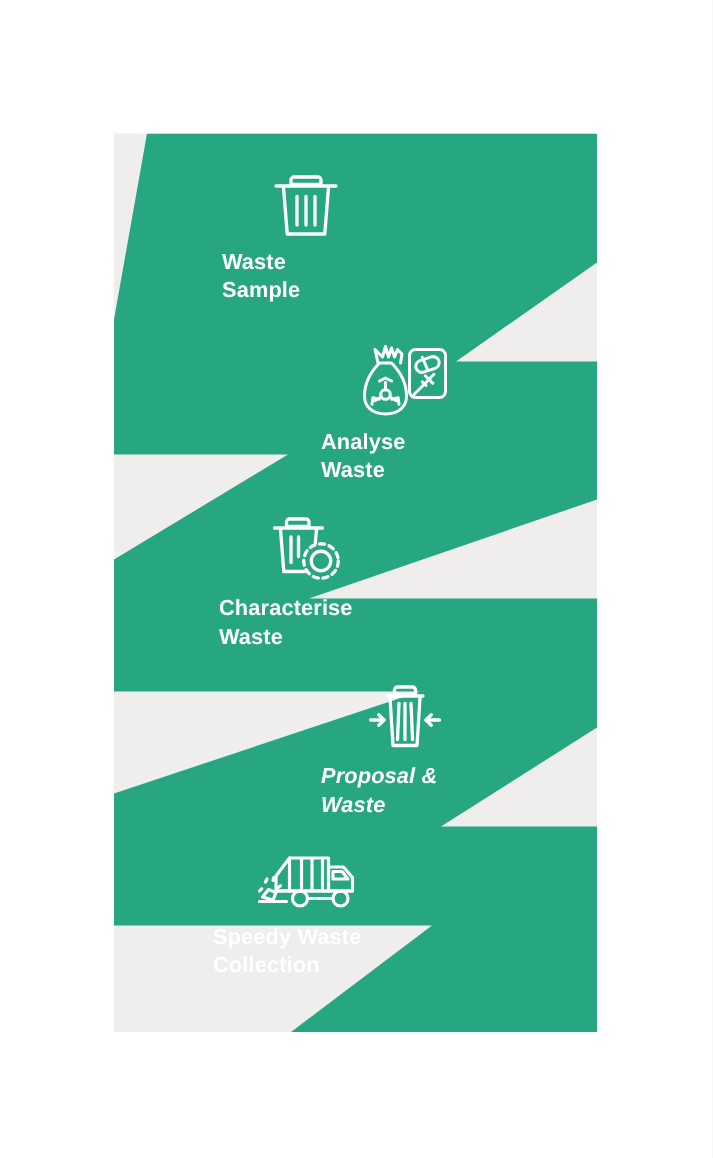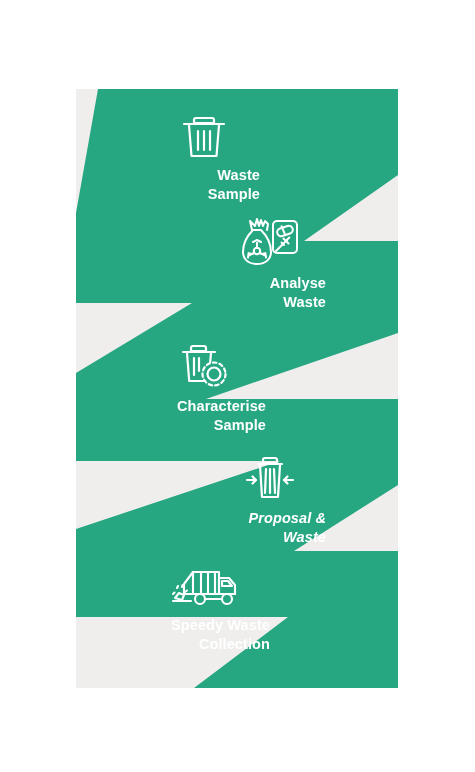--- a/index.html
+++ b/index.html
@@ -18,35 +18,35 @@
     position:absolute;
     left:76px;top:89px;
     width:322px;height:599px;
     background:#efeeec;
   }
 
   
   .ribbon{position:absolute;left:76px;top:89px;width:322px;height:599px;}
 
   
-  .step{position:absolute;text-align:right;color:#ffffff;}
+  .step{position:absolute;text-align:left;color:#ffffff;}
   .step .ico{display:block;margin:0 auto;}
   .step .lbl{
     display:block;
     font-size:14.5px;
     font-weight:bold;
     line-height:1.28;
     letter-spacing:.1px;
     margin-top:6px;
     text-shadow:none;
     white-space:pre-line;
   }
 
   .step-1{left:148px;top:112px;width:112px;}
-  .step-2{left:214px;top:216px;width:112px;}
+  .step-2{left:214px;top:228px;width:112px;}
   .step-3{left:146px;top:341px;width:120px;}
   .step-4{left:214px;top:455px;width:112px;font-style:italic;}
   .step-5{left:142px;top:566px;width:128px;}
 
   .ico svg{display:block;margin:0 auto;}
 </style>
 </head>
 <body>
 
 <div id="stage">
@@ -136,21 +136,21 @@
         <path d="M7 12 l2.2 28 h14"></path>
         <path d="M31 12 l-0.8 9"></path>
         <line x1="14" y1="17" x2="14" y2="34"></line>
         <line x1="19" y1="17" x2="19" y2="30"></line>
 
         <circle cx="34" cy="33" r="6.5"></circle>
         <circle cx="34" cy="33" r="11.5" stroke-dasharray="3.5 3.1"></circle>
       </svg>
     </span>
     <span class="lbl">Characterise
-Sample</span>
+Waste</span>
   </div>
 
   <div class="step step-4">
     <span class="ico">
       <svg width="52" height="48" viewBox="0 0 52 48" fill="none" stroke="#ffffff" stroke-width="2.2" stroke-linecap="round" stroke-linejoin="round">
         <path d="M21 3 h10 a2 2 0 0 1 2 2 v3 h-14 v-3 a2 2 0 0 1 2 -2 z"></path>
         <line x1="14" y1="9" x2="38" y2="9"></line>
         <path d="M16 10 l2 32 h16 l2 -32"></path>
         <line x1="22" y1="14" x2="21" y2="38"></line>
         <line x1="26" y1="14" x2="26" y2="38"></line>

